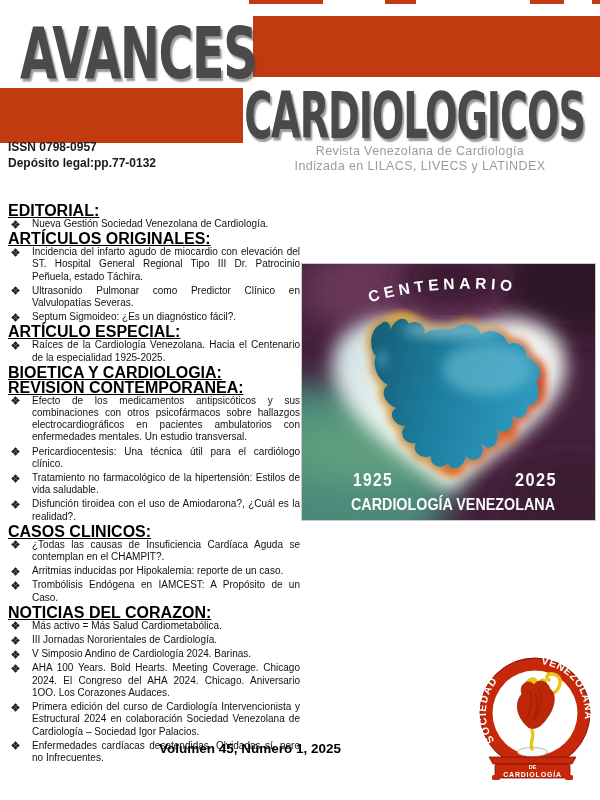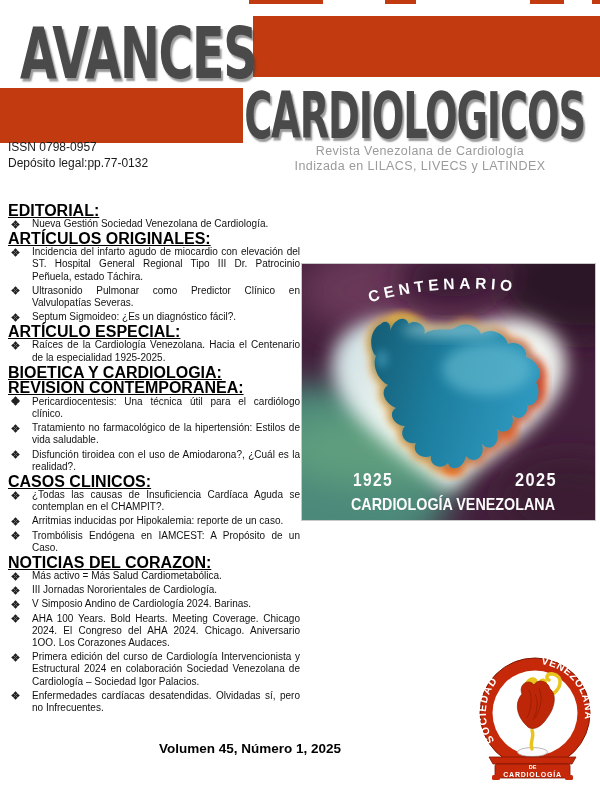--- a/index.html
+++ b/index.html
@@ -11,21 +11,21 @@
           font-size:71px;font-weight:bold;color:#4b4a4a;line-height:1;white-space:nowrap;
           transform:scaleX(0.67);transform-origin:0 0;letter-spacing:-2px;
           text-shadow:3px 3px 2px rgba(70,70,70,0.55);}
   .title2{position:absolute;right:15px;top:84px;font-family:"DejaVu Sans",sans-serif;
           font-size:64px;font-weight:bold;color:#4b4a4a;line-height:1;white-space:nowrap;
           transform:scaleX(0.60);transform-origin:100% 0;letter-spacing:-2px;
           text-shadow:3px 3px 2px rgba(70,70,70,0.55);}
   .bar{position:absolute;background:var(--accent,#c23a0f);}
   .bar1{left:253px;top:16px;width:347px;height:61px;}
   .bar2{left:0;top:88px;width:243px;height:55px;}
-  .issn-block{position:absolute;left:8px;top:140px;font-size:12px;font-weight:normal;
+  .issn-block{position:absolute;left:8px;top:140px;font-size:12px;font-weight:bold;
               color:#1a1a1a;line-height:15.5px;}
   .subtitle{position:absolute;left:250px;top:144px;width:340px;text-align:center;
             color:#9b9b9b;font-size:12.5px;line-height:15px;letter-spacing:0.4px;}
   
   .toc{position:absolute;left:8px;top:202px;width:292px;color:#111;}
   .toc-heading{font-size:16px;font-weight:bold;text-decoration:underline;color:#000;
                line-height:13px;margin:2px 0 1px;}
   .toc-item{position:relative;padding-left:24px;font-size:10px;line-height:12.2px;
             text-align:justify;margin-bottom:2px;}
   .bullet{position:absolute;left:3px;top:1.5px;width:9px;height:9px;}
@@ -95,21 +95,21 @@
           <polygon points="5,9.8 2.7,7.4 5,5 7.3,7.4" fill="#222"></polygon>
           <polygon points="0.2,5 2.6,2.7 5,5 2.6,7.3" fill="#222"></polygon>
         </svg><span>Raíces de la Cardiología Venezolana.  Hacia el Centenario de la especialidad 1925-2025.</span></div>
       <div class="toc-heading">BIOETICA Y CARDIOLOGIA:</div>
       <div class="toc-heading">REVISION CONTEMPORANEA:</div>
       <div class="toc-item"><svg viewBox="0 0 10 10" class="bullet">
           <polygon points="5,0.2 7.3,2.6 5,5 2.7,2.6" fill="#222"></polygon>
           <polygon points="9.8,5 7.4,7.3 5,5 7.4,2.7" fill="#222"></polygon>
           <polygon points="5,9.8 2.7,7.4 5,5 7.3,7.4" fill="#222"></polygon>
           <polygon points="0.2,5 2.6,2.7 5,5 2.6,7.3" fill="#222"></polygon>
-        </svg></div>
+        </svg><span>Efecto de los medicamentos antipsicóticos y sus combinaciones con otros psicofármacos sobre hallazgos electrocardiográficos en pacientes ambulatorios con enfermedades mentales. Un estudio transversal.</span></div>
       <div class="toc-item"><svg viewBox="0 0 10 10" class="bullet">
           <polygon points="5,0.2 7.3,2.6 5,5 2.7,2.6" fill="#222"></polygon>
           <polygon points="9.8,5 7.4,7.3 5,5 7.4,2.7" fill="#222"></polygon>
           <polygon points="5,9.8 2.7,7.4 5,5 7.3,7.4" fill="#222"></polygon>
           <polygon points="0.2,5 2.6,2.7 5,5 2.6,7.3" fill="#222"></polygon>
         </svg><span>Pericardiocentesis: Una técnica útil para el cardiólogo clínico.</span></div>
       <div class="toc-item"><svg viewBox="0 0 10 10" class="bullet">
           <polygon points="5,0.2 7.3,2.6 5,5 2.7,2.6" fill="#222"></polygon>
           <polygon points="9.8,5 7.4,7.3 5,5 7.4,2.7" fill="#222"></polygon>
           <polygon points="5,9.8 2.7,7.4 5,5 7.3,7.4" fill="#222"></polygon>

